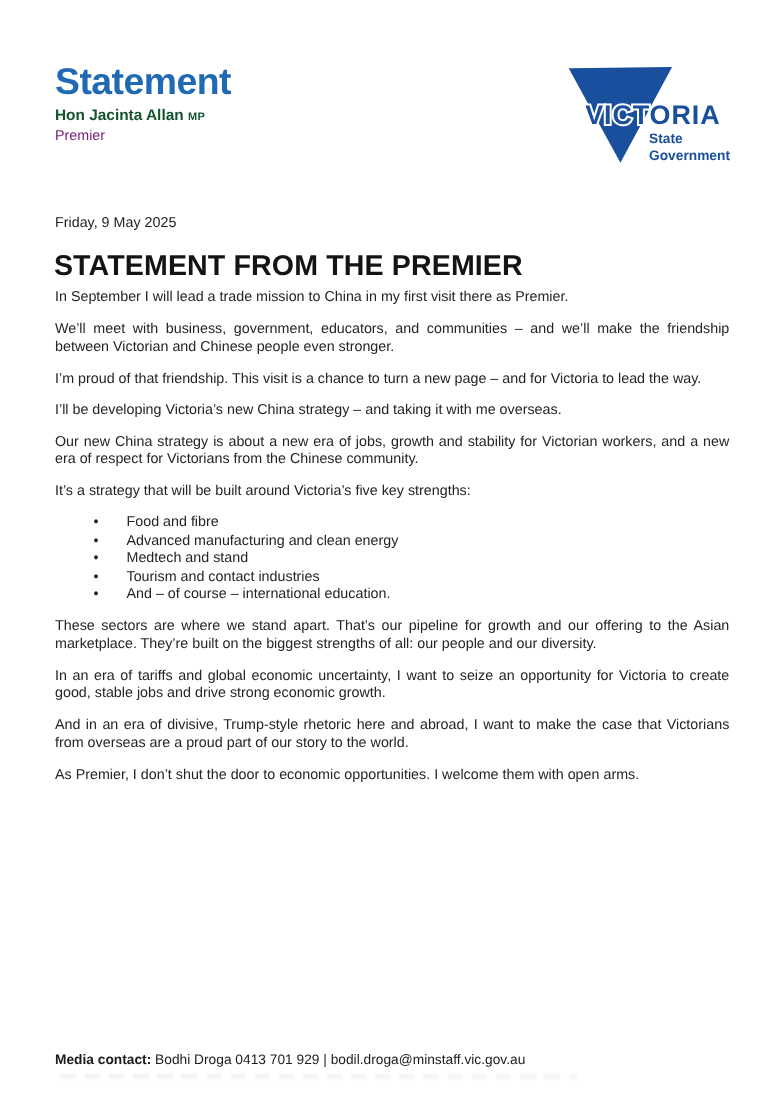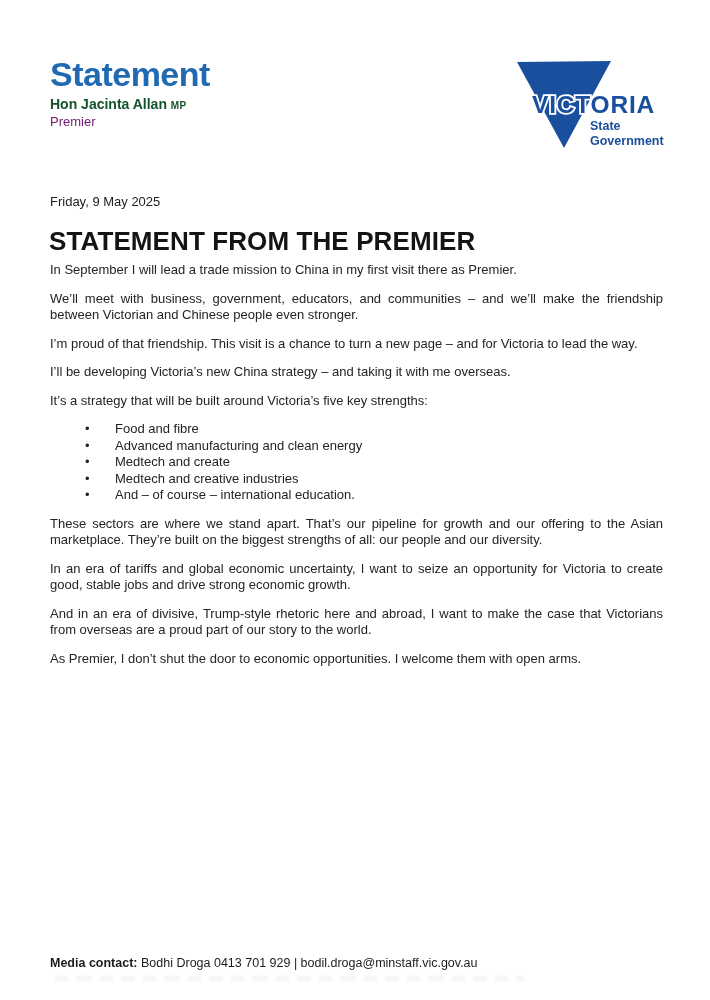--- a/index.html
+++ b/index.html
@@ -60,38 +60,39 @@
 
   <div class="date-line">Friday, 9 May 2025</div>
 
   <h1 class="doc-heading">STATEMENT FROM THE PREMIER</h1>
 
   <div class="body-copy">
     <p class="para">In September I will lead a trade mission to China in my first visit there as Premier.</p>
     <p class="para">We’ll meet with business, government, educators, and communities – and we’ll make the friendship between Victorian and Chinese people even stronger.</p>
     <p class="para">I’m proud of that friendship. This visit is a chance to turn a new page – and for Victoria to lead the way.</p>
     <p class="para">I’ll be developing Victoria’s new China strategy – and taking it with me overseas.</p>
+    <p class="para">Our new China strategy is about a new era of jobs, growth and stability for Victorian workers, and a new era of respect for Victorians from the Chinese community.</p>
     <p class="para">It’s a strategy that will be built around Victoria’s five key strengths:</p>
 
     <ul class="bullet-list">
       <li class="bullet-item">
         <span class="bullet-glyph">•</span>
         <span>Food and fibre</span>
       </li>
       <li class="bullet-item">
         <span class="bullet-glyph">•</span>
         <span>Advanced manufacturing and clean energy</span>
       </li>
       <li class="bullet-item">
         <span class="bullet-glyph">•</span>
-        <span>Medtech and create</span>
+        <span>Medtech and stand</span>
       </li>
       <li class="bullet-item">
         <span class="bullet-glyph">•</span>
-        <span>Medtech and creative industries</span>
+        <span>Tourism and contact industries</span>
       </li>
       <li class="bullet-item">
         <span class="bullet-glyph">•</span>
         <span>And – of course – international education.</span>
       </li>
     </ul>
 
     <p class="para">These sectors are where we stand apart. That’s our pipeline for growth and our offering to the Asian marketplace. They’re built on the biggest strengths of all: our people and our diversity.</p>
     <p class="para">In an era of tariffs and global economic uncertainty, I want to seize an opportunity for Victoria to create good, stable jobs and drive strong economic growth.</p>
     <p class="para">And in an era of divisive, Trump-style rhetoric here and abroad, I want to make the case that Victorians from overseas are a proud part of our story to the world.</p>

